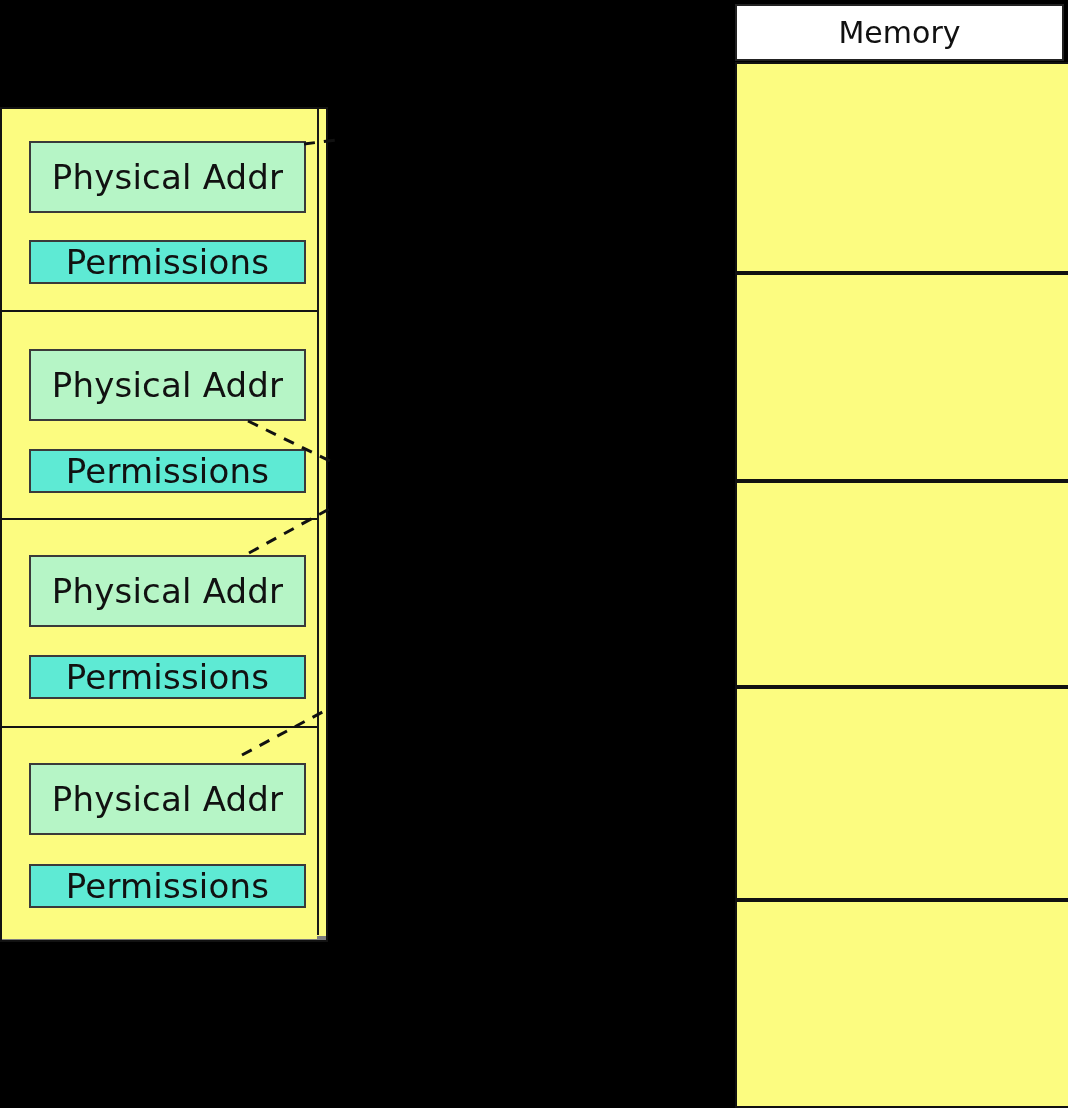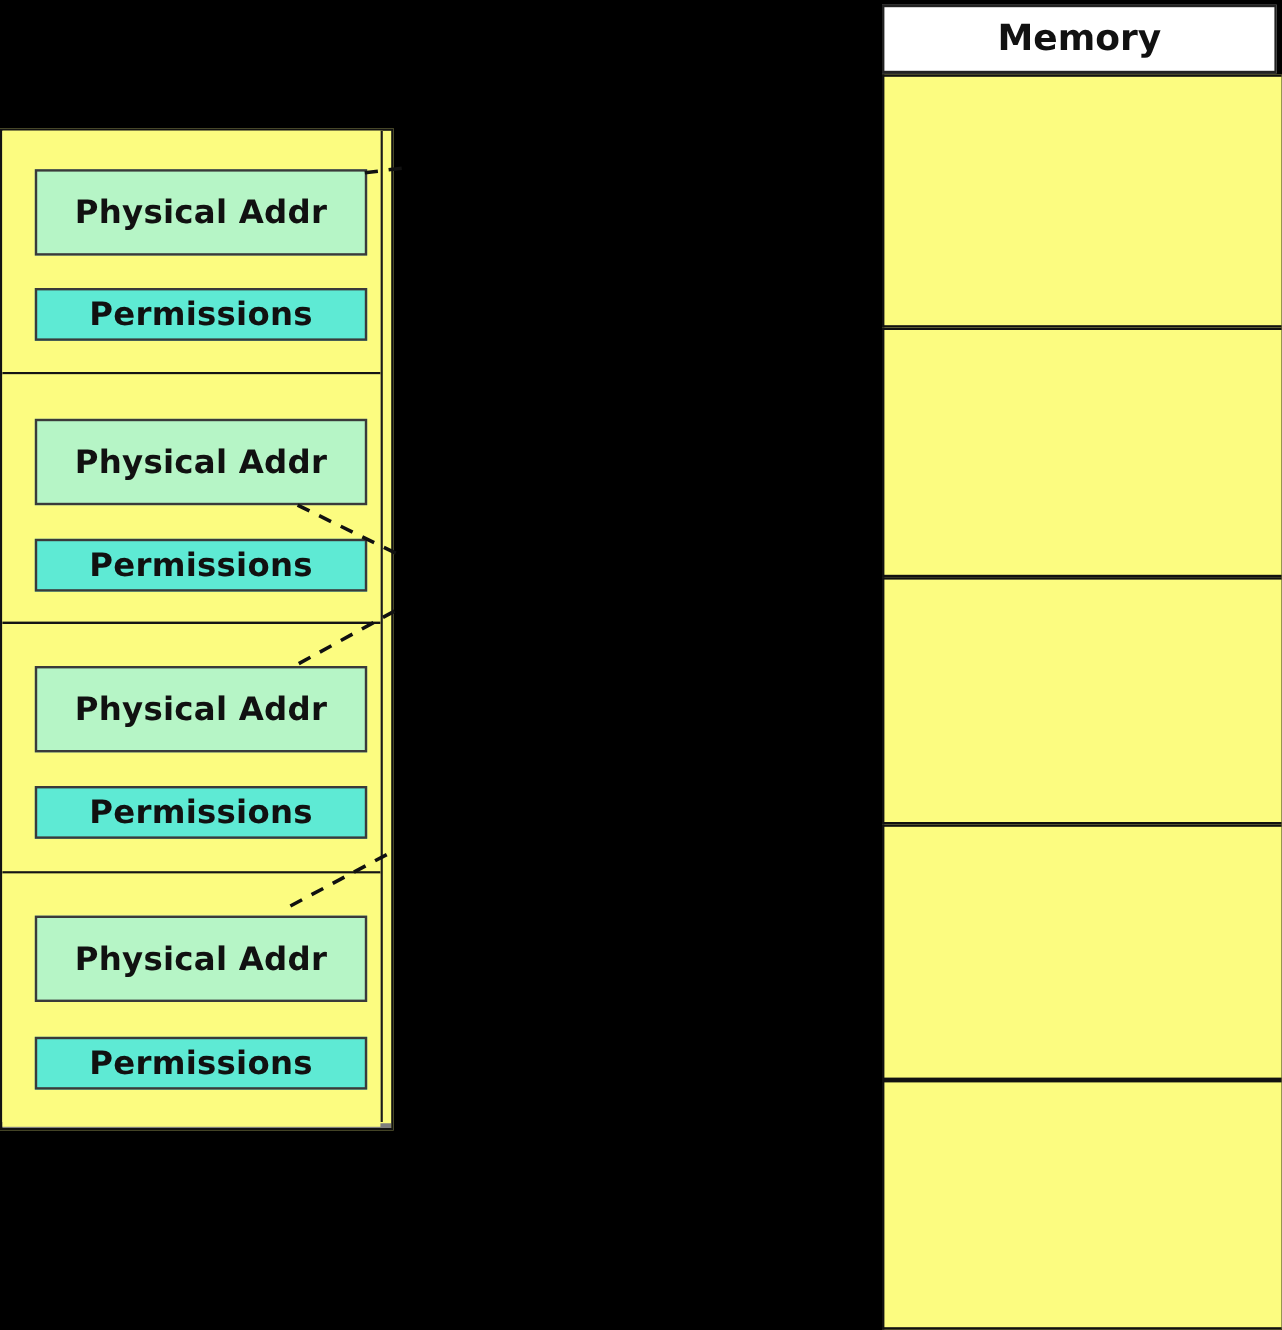--- a/index.html
+++ b/index.html
@@ -55,24 +55,24 @@
     border-bottom: 2px solid #141414;
   }
   .pt-entry.last { border-bottom: none; }
 
   .field {
     position: absolute;
     box-sizing: border-box;
     display: flex;
     align-items: center;
     justify-content: center;
-    font-size: 27px;
+    font-size: 34px;
     color: #111111;
     letter-spacing: 0.2px;
-    font-weight: 700;
+    font-weight: 400;
   }
   .field.addr {
     left: 27px;
     width: 277px;
     height: 72px;
     background: #B6F5C6;
     border: 2px solid #3a3a3a;
   }
   .field.perm {
     left: 27px;
@@ -97,21 +97,21 @@
     width: 329px;
     height: 57px;
     box-sizing: border-box;
     background: #FFFFFF;
     border: 2px solid #222222;
     display: flex;
     align-items: center;
     justify-content: center;
     font-size: 30px;
     color: #111111;
-    font-weight: 700;
+    font-weight: 400;
   }
   .mem-block {
     position: absolute;
     left: 0px;
     width: 333px;
     box-sizing: border-box;
     background: #FCFC80;
     border-top: 2px solid #111111;
     border-bottom: 2px solid #111111;
     border-left: 2px solid #111111;

